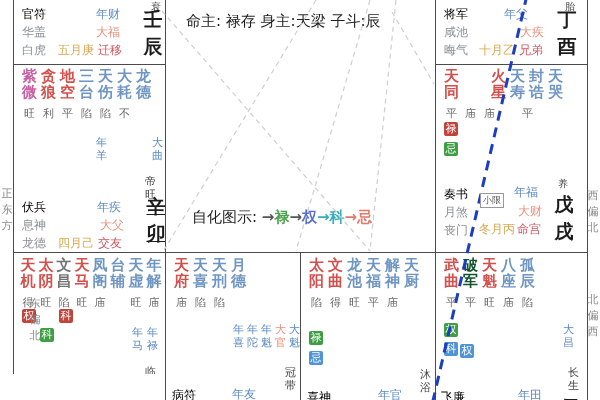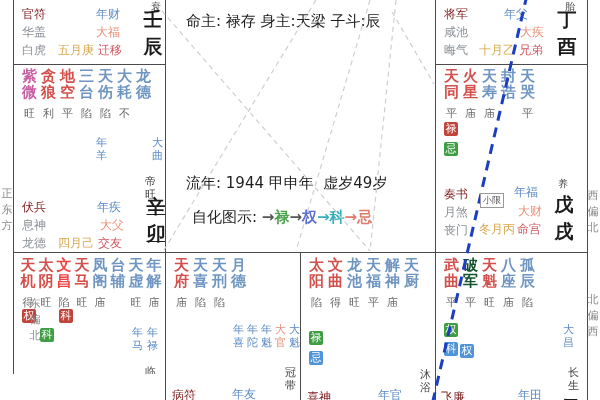--- a/index.html
+++ b/index.html
@@ -12,21 +12,21 @@
   .starRow>span{display:inline-block;width:19px;line-height:15.5px;font-size:15px;font-weight:700;
                 text-align:center;word-break:break-all;}
   .starRow.w18>span{width:18px;}
   .stRow{position:absolute;display:flex;}
   .stRow>span{display:inline-block;width:19px;font-size:11px;color:#666;text-align:center;}
   .stRow.w18>span{width:18px;}
   .minors{position:absolute;display:flex;gap:2px;}
   .minors>span{display:inline-block;width:13px;font-size:11px;line-height:12.5px;text-align:center;
                word-break:break-all;color:#5b8ac5;}
   .god{position:absolute;font-size:12px;white-space:nowrap;}
-  .c-god{color:#7f1d1d;}
+  .c-god{color:#000000;}
   .c-god2{color:#8a9096;}
   .c-year{color:#5b8ac5;}
   .c-dec{color:#e8917b;}
   .c-month{color:#d9a84f;}
   .c-natal{color:#d05660;}
   .ganzhi{position:absolute;width:22px;font-size:19px;font-weight:700;color:#1c1c1c;line-height:27px;
           text-align:center;word-break:break-all;}
   .stage{position:absolute;width:13px;font-size:11px;color:#444;line-height:13px;text-align:center;word-break:break-all;}
   .stage1{position:absolute;font-size:10px;color:#444;}
   .box{position:absolute;width:14px;height:14px;border-radius:2px;color:#fff;font-size:11px;
@@ -51,21 +51,20 @@
     <span class="god c-dec" style="left:82px;top:24px;">大福</span>
     <span class="god c-god2" style="left:8px;top:42px;">白虎</span>
     <span class="god c-month" style="left:44px;top:42px;">五月庚</span>
     <span class="god c-natal" style="left:84px;top:42px;">迁移</span>
     <span class="stage1" style="left:137px;top:0;">衰</span>
     <span class="ganzhi" style="left:128px;top:6px;">壬辰</span>
   </div>
 
   <div class="cell noTop" style="left:165px;top:0;width:271px;height:253px;">
     <span class="centerTxt" style="left:20px;top:12px;">命主: 禄存 身主:天梁 子斗:辰</span>
-    <span class="centerTxt" style="left:20px;top:174px;">流年: 1944 甲申年  虚岁49岁</span>
     <span class="centerTxt" style="left:26px;top:208px;"><span>自化图示: </span><span class="flow"><span style="color: rgb(85, 85, 85);">→</span><span style="color: rgb(78, 162, 78);">禄</span><span style="color: rgb(85, 85, 85);">→</span><span style="color: rgb(90, 111, 208);">权</span><span style="color: rgb(56, 174, 187);">→</span><span style="color: rgb(56, 174, 187);">科</span><span style="color: rgb(224, 122, 106);">→</span><span style="color: rgb(224, 122, 106);">忌</span></span></span>
   </div>
 
   <div class="cell noTop" style="left:435px;top:0;width:153px;height:65px;">
     <span class="god c-god" style="left:8px;top:6px;">将军</span>
     <span class="god c-year" style="left:68px;top:6px;">年父</span>
     <span class="god c-god2" style="left:8px;top:24px;">咸池</span>
     <span class="god c-dec" style="left:84px;top:24px;">大疾</span>
     <span class="god c-god2" style="left:8px;top:42px;">晦气</span>
     <span class="god c-month" style="left:43px;top:42px;">十月乙</span>
@@ -104,21 +103,21 @@
     <span class="god c-god2" style="left:8px;top:170px;">龙德</span>
     <span class="god c-month" style="left:44px;top:170px;">四月己</span>
     <span class="god c-natal" style="left:84px;top:170px;">交友</span>
     <span class="stage" style="left:130px;top:110px;">帝旺</span>
     <span class="ganzhi" style="left:131px;top:128px;text-decoration:underline;">辛卯</span>
   </div>
 
   <div class="cell" style="left:435px;top:64px;width:153px;height:189px;">
     <div class="starRow" style="left:6px;top:4px;">
         <span style="color: rgb(212, 80, 76);">天同</span>
-        <span style="color: rgb(212, 80, 76);">火星</span>
+        <span style="color: rgb(212, 80, 76); margin-left: 28px;">火星</span>
         <span style="color: rgb(111, 149, 194);">天寿</span>
         <span style="color: rgb(111, 149, 194);">封诰</span>
         <span style="color: rgb(111, 149, 194);">天哭</span>
       </div>
     <div class="stRow" style="left:6px;top:41px;">
         <span>平</span>
         <span>庙</span>
         <span>庙</span>
         <span></span>
         <span>平</span>
@@ -134,21 +133,21 @@
     <span class="god c-month" style="left:43px;top:156px;">冬月丙</span>
     <span class="god c-natal" style="left:81px;top:156px;">命宫</span>
     <span class="stage1" style="left:122px;top:112px;">养</span>
     <span class="ganzhi" style="left:117px;top:126px;">戊戌</span>
   </div>
 
   <div class="cell noBottom" style="left:13px;top:252px;width:153px;height:122px;">
     <div class="starRow w18" style="left:5px;top:5px;">
         <span style="color: rgb(212, 80, 76);">天机</span>
         <span style="color: rgb(212, 80, 76);">太阴</span>
-        <span style="color: #ef4444;">文昌</span>
+        <span style="color: #737373;">文昌</span>
         <span style="color: rgb(212, 80, 76);">天马</span>
         <span style="color: rgb(111, 149, 194);">凤阁</span>
         <span style="color: rgb(111, 149, 194);">台辅</span>
         <span style="color: rgb(111, 149, 194);">天虚</span>
         <span style="color: rgb(111, 149, 194);">年解</span>
       </div>
     <div class="stRow w18" style="left:5px;top:42px;">
         <span>得</span>
         <span>旺</span>
         <span>陷</span>

